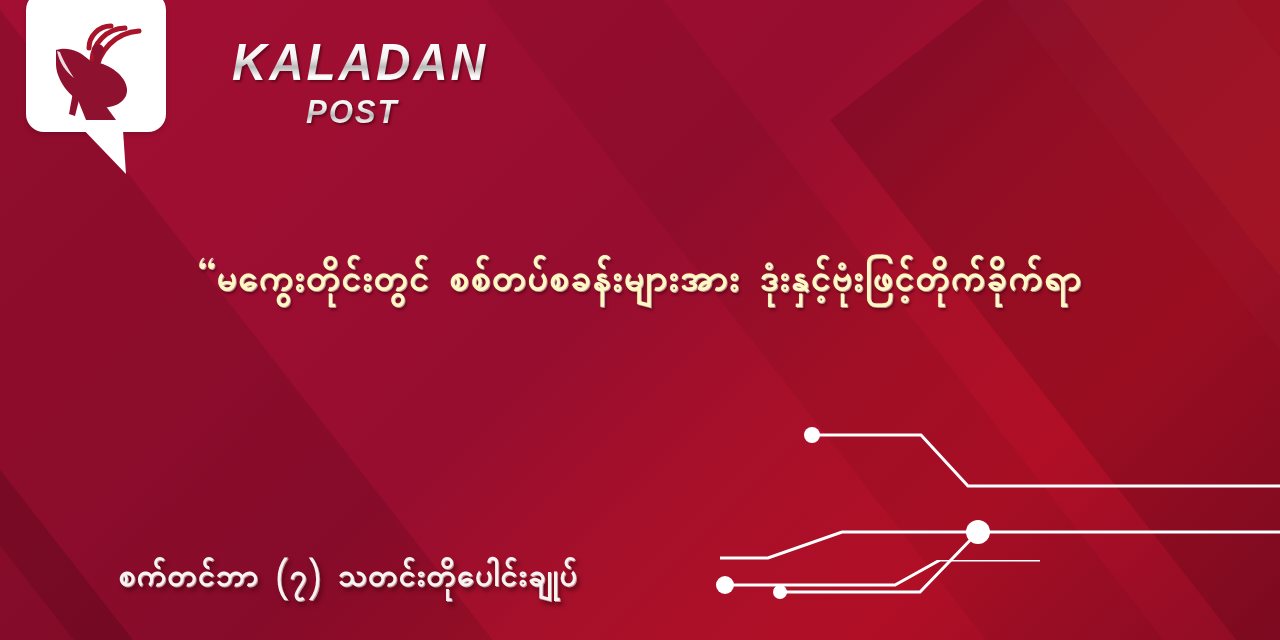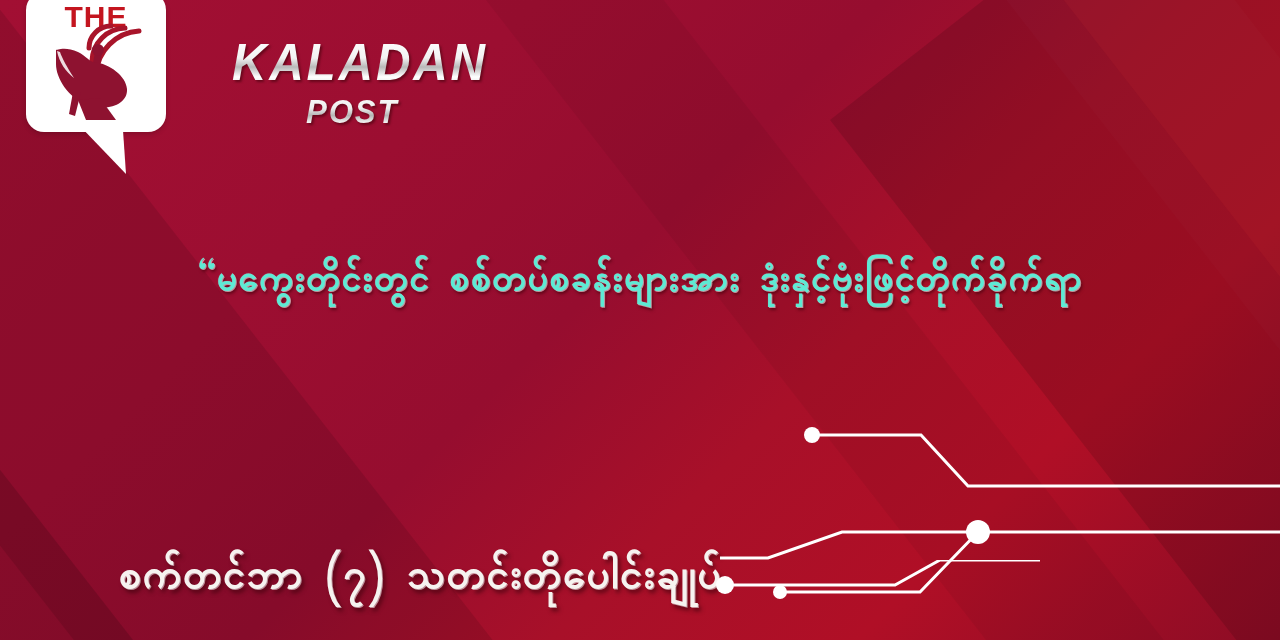--- a/index.html
+++ b/index.html
@@ -131,37 +131,37 @@
     position: absolute;
     left: 50px;
     top: 238px;
     width: 1180px;
     text-align: center;
     font-family: "Padauk", "Myanmar Text", "Noto Sans Myanmar", "DejaVu Sans", sans-serif;
   }
   .headline-line {
     font-size: 37px;
     line-height: 86px;
-    color: #5eead4;
+    color: #fef9c3;
     font-weight: 600;
     letter-spacing: 0.2px;
     white-space: nowrap;
     text-shadow:
        1px 1px 0 rgba(255,255,255,0.55),
        2px 3px 3px rgba(70,0,14,0.65),
        0 0 1px rgba(255,255,255,0.5);
   }
 
   
   .caption {
     position: absolute;
     left: 118px;
     top: 548px;
     font-family: "Padauk", "Myanmar Text", "Noto Sans Myanmar", "DejaVu Sans", sans-serif;
-    font-size: 42px;
+    font-size: 32px;
     font-weight: 700;
     line-height: 60px;
     white-space: nowrap;
     color: #f6f3f0;
     text-shadow:
        1px 1px 0 rgba(255,255,255,0.55),
        3px 4px 4px rgba(60,0,12,0.7);
   }
 
   
@@ -183,21 +183,20 @@
   <div class="wedge wedge-g"></div>
   <div class="wedge wedge-e"></div>
   <div class="wedge wedge-a"></div>
   <div class="wedge wedge-b"></div>
   <div class="wedge wedge-c"></div>
   <div class="wedge wedge-d"></div>
   <div class="wedge wedge-f"></div>
 
   <div class="logo-wrap">
     <div class="logo-bubble"></div>
-    <div class="logo-the">THE</div>
     <svg class="logo-svg" viewBox="0 0 150 185">
 
       <path d="M58 124 L96 124 L100 182 L52 132 Z" fill="#ffffff"></path>
 
       <g fill="none" stroke="#a8142a" stroke-width="5" stroke-linecap="round">
         <path d="M63 56 A22 22 0 0 1 85 34"></path>
         <path d="M66 69 A34 34 0 0 1 99 36"></path>
         <path d="M70 82 A46 46 0 0 1 113 39"></path>
       </g>
 

